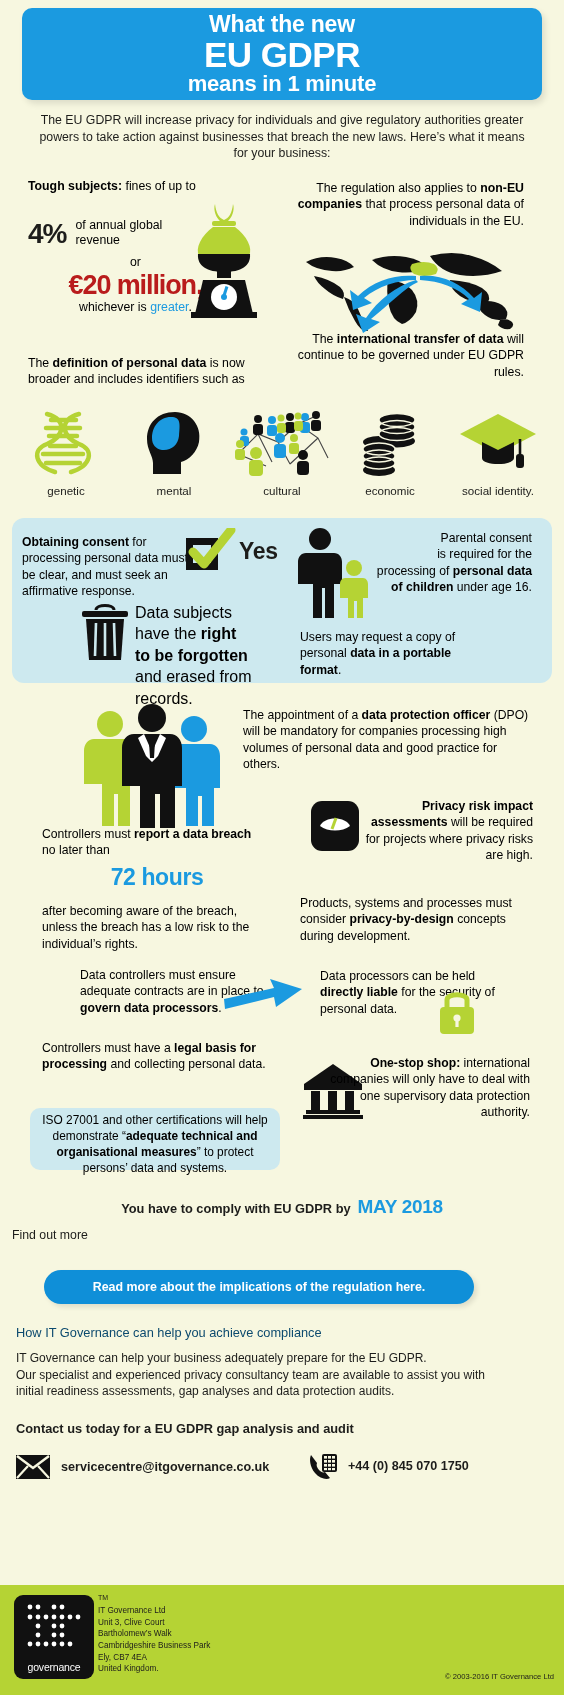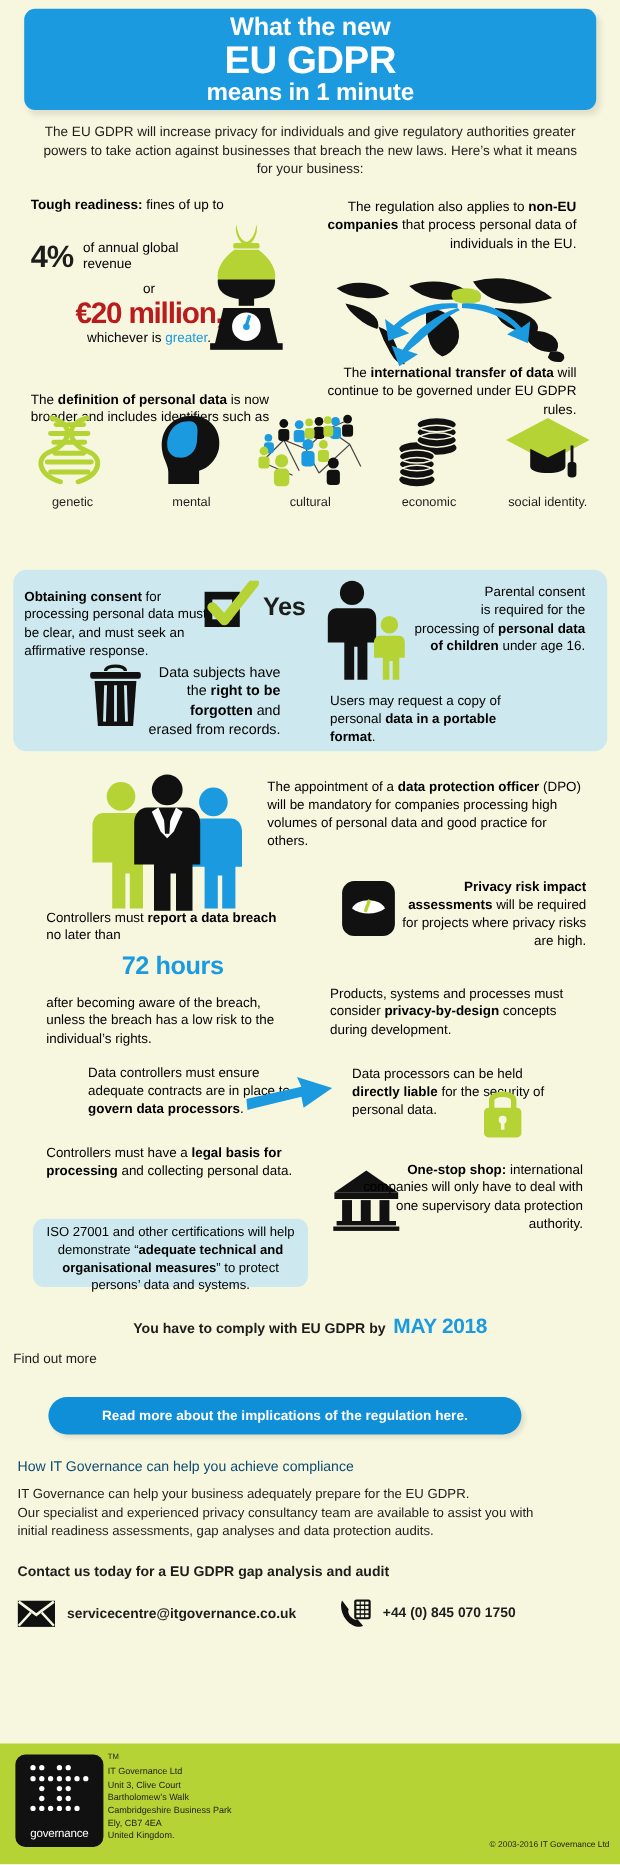--- a/index.html
+++ b/index.html
@@ -46,34 +46,34 @@
          font-size: 27px; font-weight: bold; color:#b91c1c; letter-spacing:-1.1px;}
   .whichever { position:absolute; left:18px; top:300px; width:235px; text-align:center; font-size:12.3px;}
   .blue-word { color:#1b9ae0; }
 
   
   .reg-text { position:absolute; left:278px; top:180px; width:246px; text-align:right; font-size:12.3px; line-height:1.33;}
   .intl-text { position:absolute; left:288px; top:331px; width:236px; text-align:right; font-size:12.3px; line-height:1.33;}
 
   
   .def-text { position:absolute; left:28px; top:355px; width:262px; font-size:12.3px; line-height:1.33;}
-  .icon-row { position:absolute; left:12px; top:374px; width:540px; display:flex; }
+  .icon-row { position:absolute; left:12px; top:408px; width:540px; display:flex; }
   .icon-cell { flex:1; display:flex; flex-direction:column; align-items:center; }
   .icon-cap { margin-top:6px; font-size:11.6px; color:#1d1d1b; }
 
   
   .consent-panel {
     position:absolute; left:12px; top:518px; width:540px; height:165px;
     background:#cde9ef; border-radius:12px;
   }
   .consent-left { position:absolute; left:22px; top:534px; width:175px; font-size:12.2px; line-height:1.34;}
   .yes-wrap { position:absolute; left:183px; top:528px; display:flex; align-items:center; }
   .yes-text { font-size:23px; font-weight:bold; color:#1d1d1b; margin-left:2px; letter-spacing:-0.3px;}
   .parental { position:absolute; left:374px; top:530px; width:158px; text-align:right; font-size:12.2px; line-height:1.34;}
-  .bin-text { position:absolute; left:135px; top:602px; width:120px; text-align:right; font-size:13px; line-height:1.34;}
+  .bin-text { position:absolute; left:135px; top:602px; width:120px; font-size:16px; line-height:1.34;}
   .portable { position:absolute; left:300px; top:629px; width:190px; font-size:12.2px; line-height:1.34;}
 
   
   .dpo-text { position:absolute; left:243px; top:707px; width:290px; font-size:12.2px; line-height:1.34;}
   .breach-text { position:absolute; left:42px; top:826px; width:215px; font-size:12.2px; line-height:1.34;}
   .hours { position:absolute; left:42px; top:864px; width:230px; text-align:center;
            font-size:23px; font-weight:bold; color:#1b9ae0; letter-spacing:-0.4px;}
   .after-text { position:absolute; left:42px; top:903px; width:228px; font-size:12.2px; line-height:1.34;}
   .pria-text { position:absolute; left:365px; top:798px; width:168px; text-align:right; font-size:12.2px; line-height:1.34;}
   .pbd-text { position:absolute; left:300px; top:895px; width:235px; font-size:12.2px; line-height:1.34;}
@@ -126,21 +126,21 @@
   <div class="header-band">
     <div class="header-box">
       <div class="h-l1">What the new</div>
       <div class="h-l2">EU GDPR</div>
       <div class="h-l3">means in 1 minute</div>
     </div>
   </div>
   <div class="intro">The EU GDPR will increase privacy for individuals and give regulatory authorities greater powers to take action against businesses that breach the new laws. Here’s what it means for your business:</div>
 
   <div class="pen-head">
-    <b>Tough readiness:</b><span> fines of up to</span>
+    <b>Tough subjects:</b><span> fines of up to</span>
   </div>
   <div class="pct-row">
     <span class="pct">4%</span>
     <span class="pct-label">
       <span>of annual global</span><br>
       <span>revenue</span>
     </span>
   </div>
   <div class="or">or</div>
   <div class="eur">€20 million,</div>

